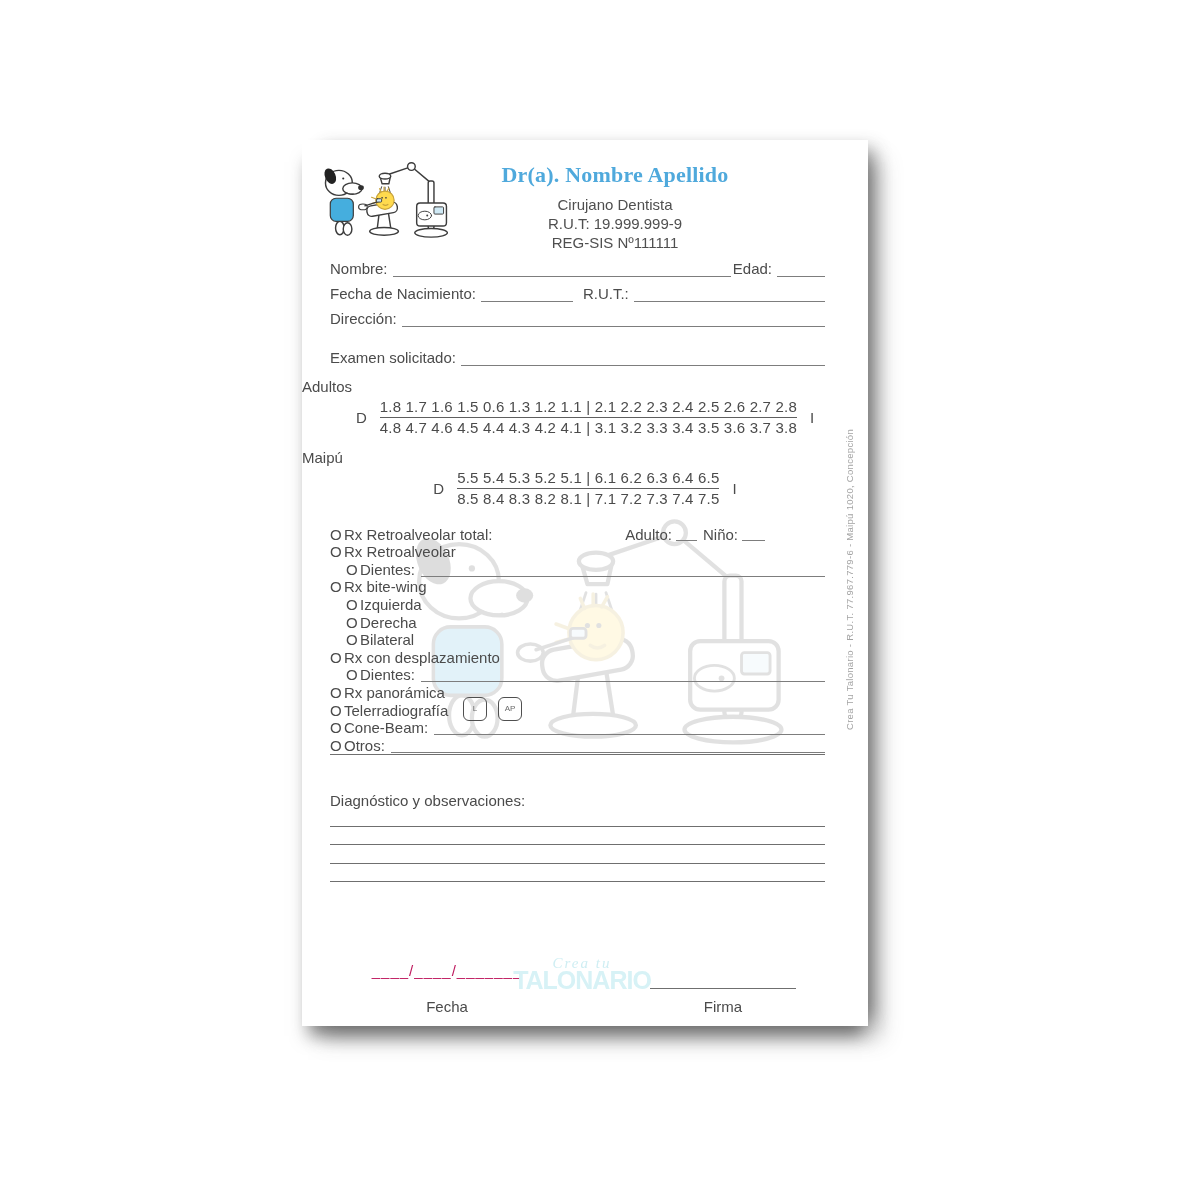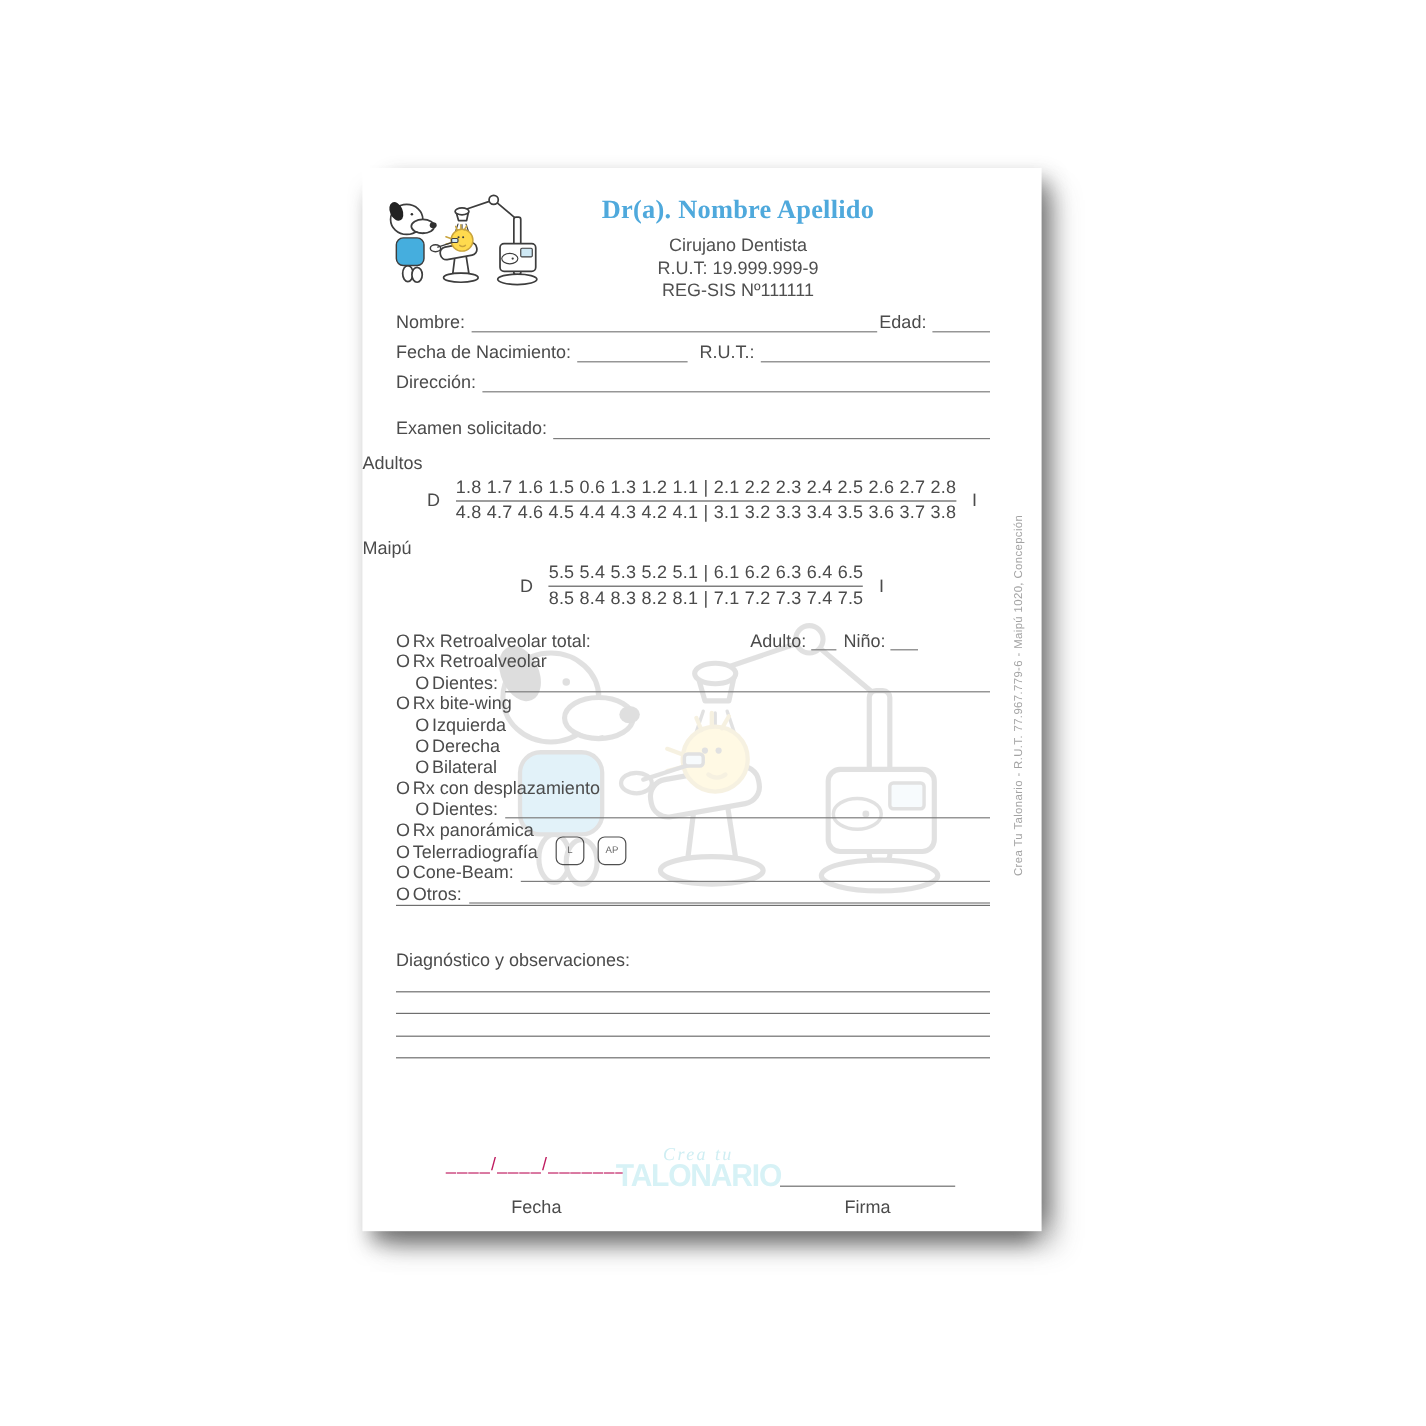--- a/index.html
+++ b/index.html
@@ -44,21 +44,21 @@
   .frac .num { border-bottom:1.3px solid #5f5f5f; padding-bottom:1px; }
   .frac div { line-height:19px; letter-spacing:.2px; }
   .side-d, .side-i { font-size:15px; color:#4b4b4b; }
 
   
   .options { position:absolute; left:28px; right:43px; top:385px; font-size:15px; }
   .opt { display:flex; align-items:flex-end; height:17.6px; white-space:nowrap; position:relative; }
   .opt .mk { width:14px; }
   .opt.sub { padding-left:16px; }
   .opt .fl { margin-left:6px; margin-bottom:1px; }
-  .an-cluster { display:flex; align-items:center; margin-right:60px; }
+  .an-cluster { display:flex; align-items:flex-start; margin-right:60px; }
   .an-cluster .lbl { padding-right:4px; }
   .short-line { border-bottom:1.2px solid #7d7d7d; height:14px; display:inline-block; }
   .xbox {
     position:absolute; top:-4px; width:22px; height:22px; border:1.6px solid #4f4f4f;
     border-radius:6px; display:flex; align-items:center; justify-content:center;
     font-size:8px; color:#6a6a6a; background:transparent;
   }
   .xbox.l { left:133px; }
   .xbox.ap { left:168px; }
   .blank-line { position:absolute; left:28px; right:43px; border-bottom:1.2px solid #6f6f6f; }

